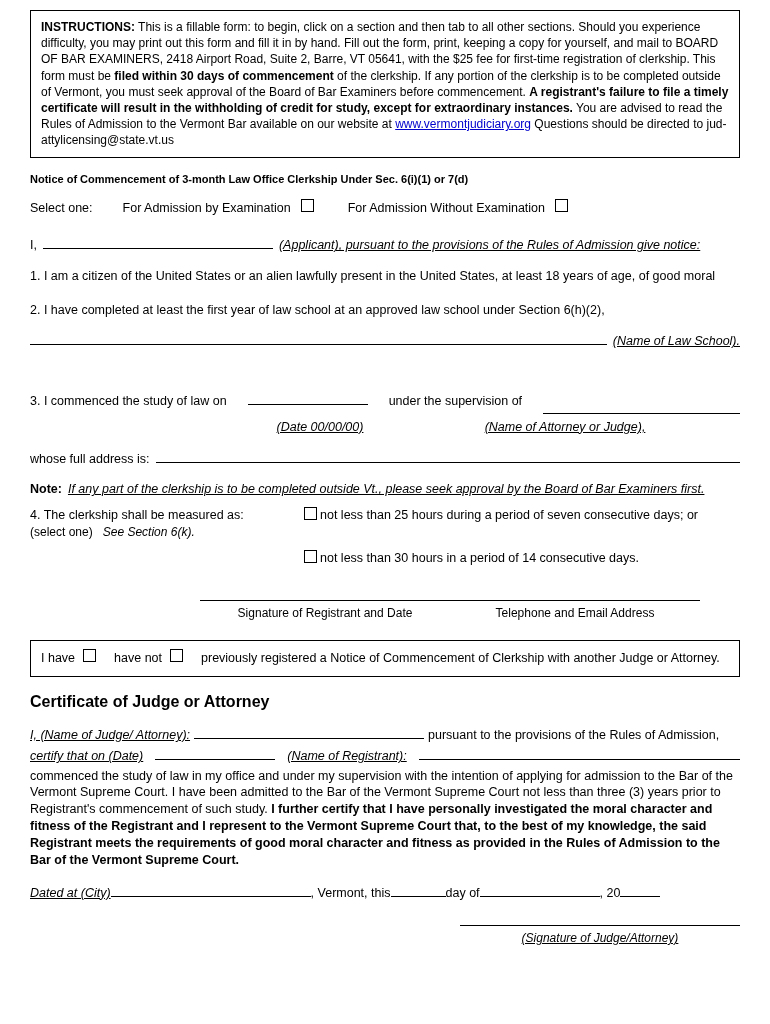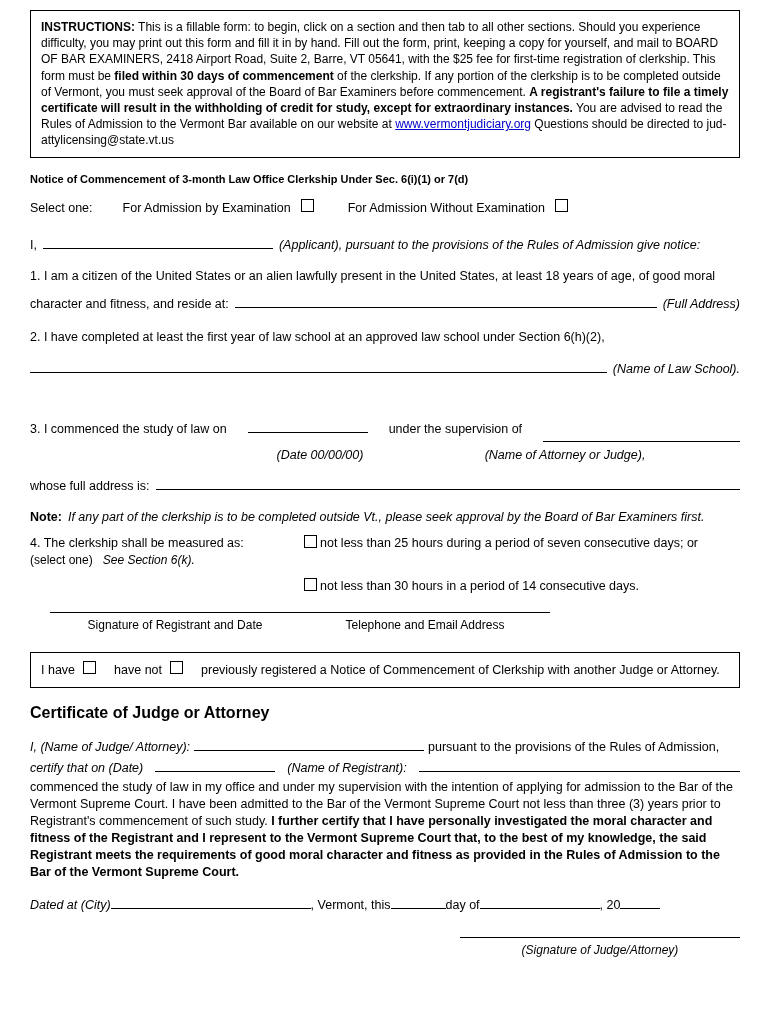--- a/index.html
+++ b/index.html
@@ -35,27 +35,27 @@
       vertical-align: -2px;
       margin: 0 4px;
       background:#fff;
     }
     .line {
       border-bottom: 1px solid #000;
       display: inline-block;
       height: 14px;
       vertical-align: baseline;
     }
-    .italic { font-style: italic; }
+    .italic { font-style: italic; text-decoration: underline; }
     .bold { font-weight: bold; }
     .para { margin: 10px 0; line-height: 1.9; }
     .sig-row {
       display: flex;
-      justify-content: flex-start;
-      margin-top: 16px;
+      justify-content: flex-end;
+      margin-top: 32px;
       margin-bottom: 18px;
     }
     .sig-block { text-align: center; font-size: 12px; }
     .sig-line {
       border-bottom: 1px solid #000;
       width: 250px;
       height: 2px;
       margin-bottom: 4px;
     }
     .prev-box {
@@ -100,25 +100,20 @@
 </div>
 
 <div class="row">
   <span>I,</span>
   <span class="line" style="width:230px;"></span>
   <span class="italic nowrap">(Applicant), pursuant to the provisions of the Rules of Admission give notice:</span>
 </div>
 
 <div class="para">
   <span>1.  I am a citizen of the United States or an alien lawfully present in the United States, at least 18 years of age, of good moral</span><br>
-  <span style="display:flex; align-items:baseline; gap:6px; margin-top:4px;">
-    <span>character and fitness, and reside at:</span>
-    <span class="line" style="flex:1;"></span>
-    <span class="italic nowrap">(Full Address)</span>
-  </span>
 </div>
 
 <div class="para">
   <span>2.  I have completed at least the first year of law school at an approved law school under Section 6(h)(2),</span><br>
   <span style="display:flex; align-items:baseline; gap:6px; margin-top:8px;">
     <span class="line" style="flex:1;"></span>
     <span class="italic nowrap">(Name of Law School).</span>
   </span>
 </div>
 

